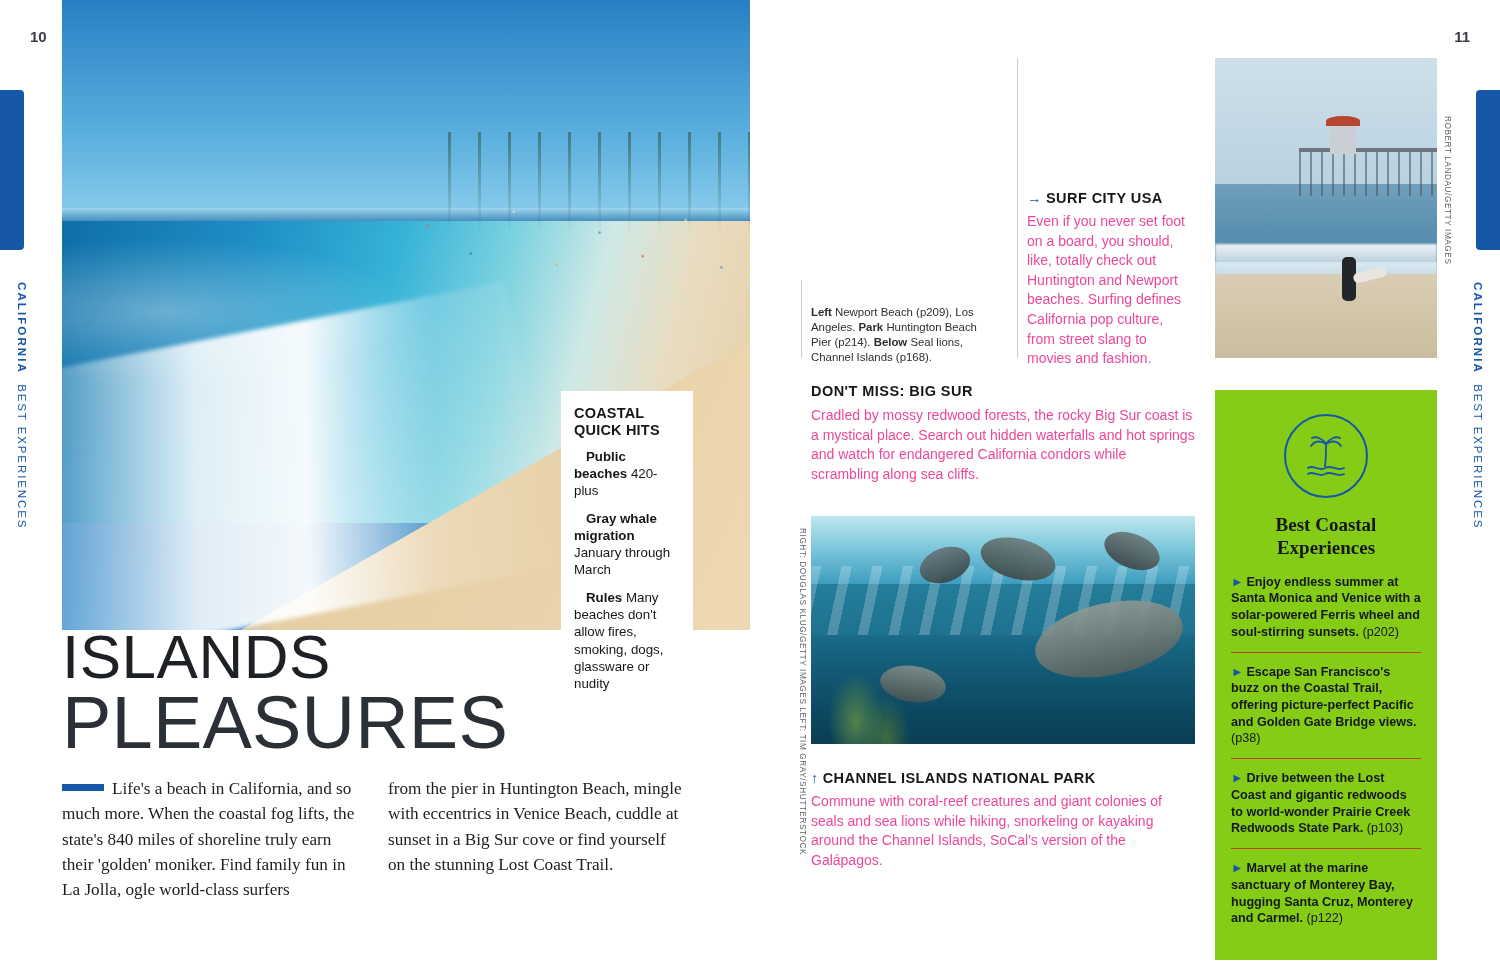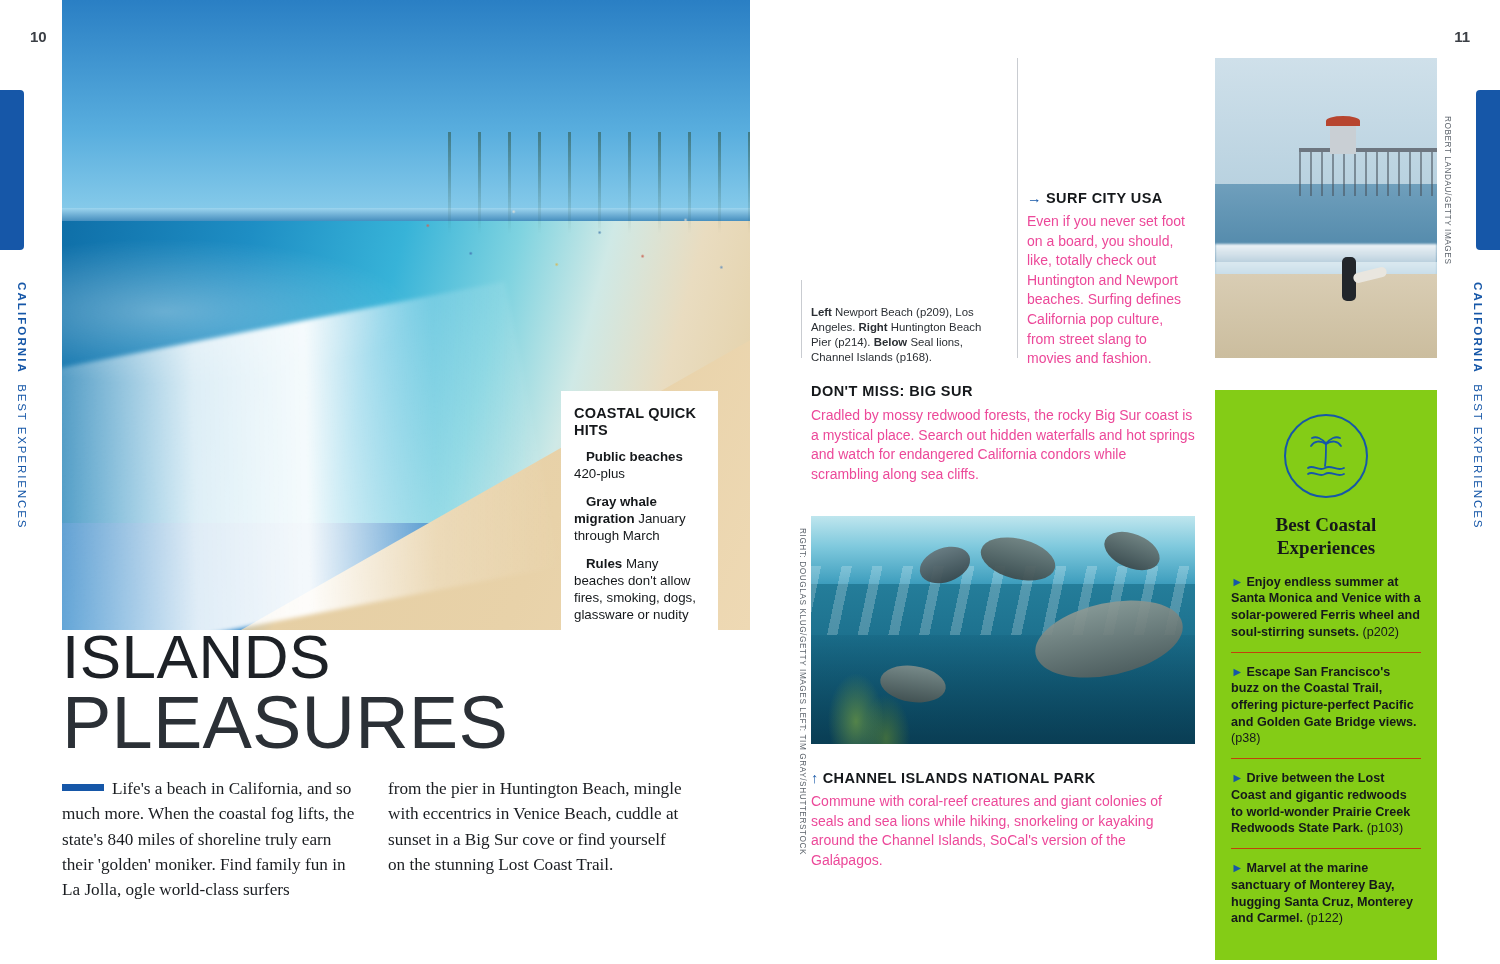--- a/index.html
+++ b/index.html
@@ -98,21 +98,21 @@
   .hero-palms {
     position: absolute; right: 0; top: 21%; width: 46%; height: 16%;
     background: repeating-linear-gradient(90deg, rgba(40,72,45,.0) 0 14px, rgba(40,72,45,.55) 14px 17px, rgba(40,72,45,0) 17px 30px);
     mask-image: linear-gradient(180deg, rgba(0,0,0,.9), rgba(0,0,0,0));
     -webkit-mask-image: linear-gradient(180deg, rgba(0,0,0,.9), rgba(0,0,0,0));
   }
 
   
   .quick-hits {
     position: absolute;
-    left: 561px; top: 391px; width: 157px; height: 294px;
+    left: 561px; top: 391px; width: 132px; height: 294px;
     background: #ffffff;
     padding: 14px 13px 10px 13px;
   }
   .qh-title {
     font-size: 14.5px; font-weight: 700; line-height: 1.15;
     letter-spacing: .2px; color: #15181b; margin-bottom: 10px;
   }
   .qh-item { font-size: 13.3px; line-height: 1.28; margin-bottom: 11px; color: #15181b; }
   .qh-item b { font-weight: 700; padding-left: 12px; }
 
@@ -312,21 +312,21 @@
     <span>CALIFORNIA</span><span class="light">&nbsp; </span><span class="light">BEST EXPERIENCES</span>
   </div>
 </div>
 
 <div class="rule-v" style="left:1017px; top:58px; height:300px;"></div>
 <div class="rule-v" style="left:801px; top:280px; height:78px;"></div>
 
 <div class="credit-caption">
   <b>Left</b>
   <span>Newport Beach (p209), Los Angeles.</span>
-  <b>Right</b>
+  <b>Park</b>
   <span>Huntington Beach Pier (p214).</span>
   <b>Below</b>
   <span>Seal lions, Channel Islands (p168).</span>
 </div>
 
 <div class="col-surf">
   <div class="kicker">
     <span class="arrow">→</span><span>SURF CITY USA</span>
   </div>
   <div class="body-sm">Even if you never set foot on a board, you should, like, totally check out Huntington and Newport beaches. Surfing defines California pop culture, from street slang to movies and fashion.</div>

